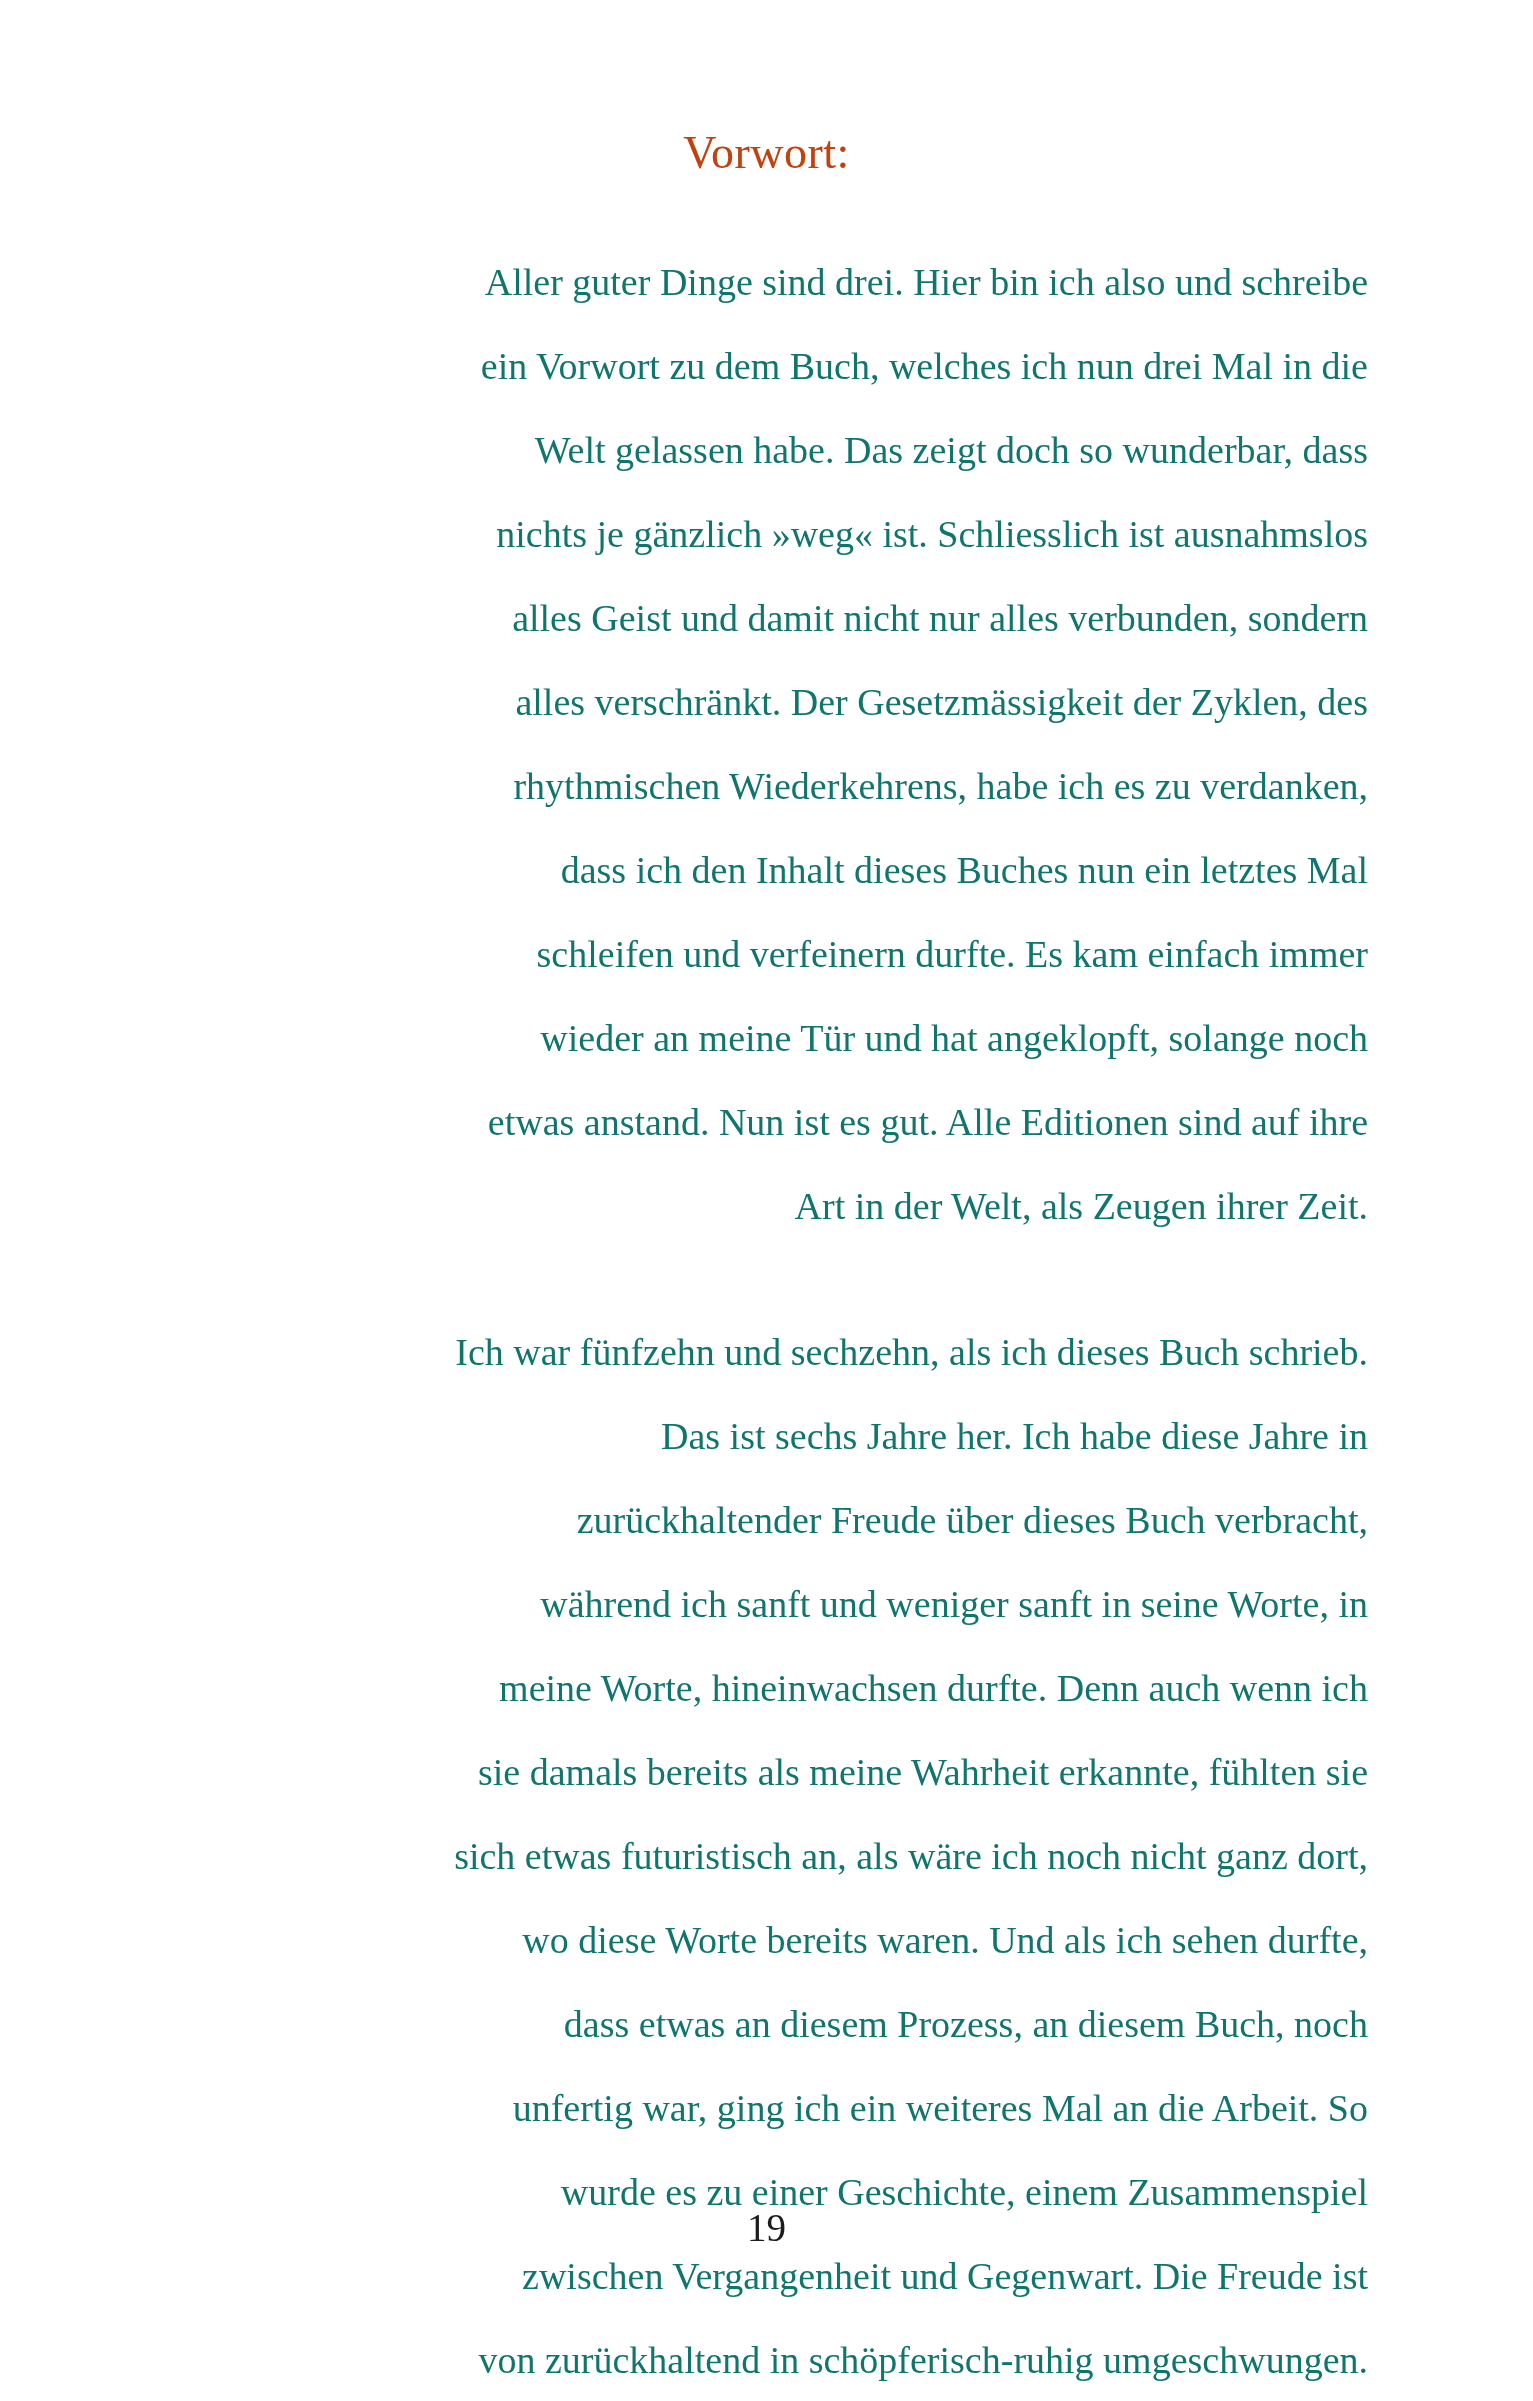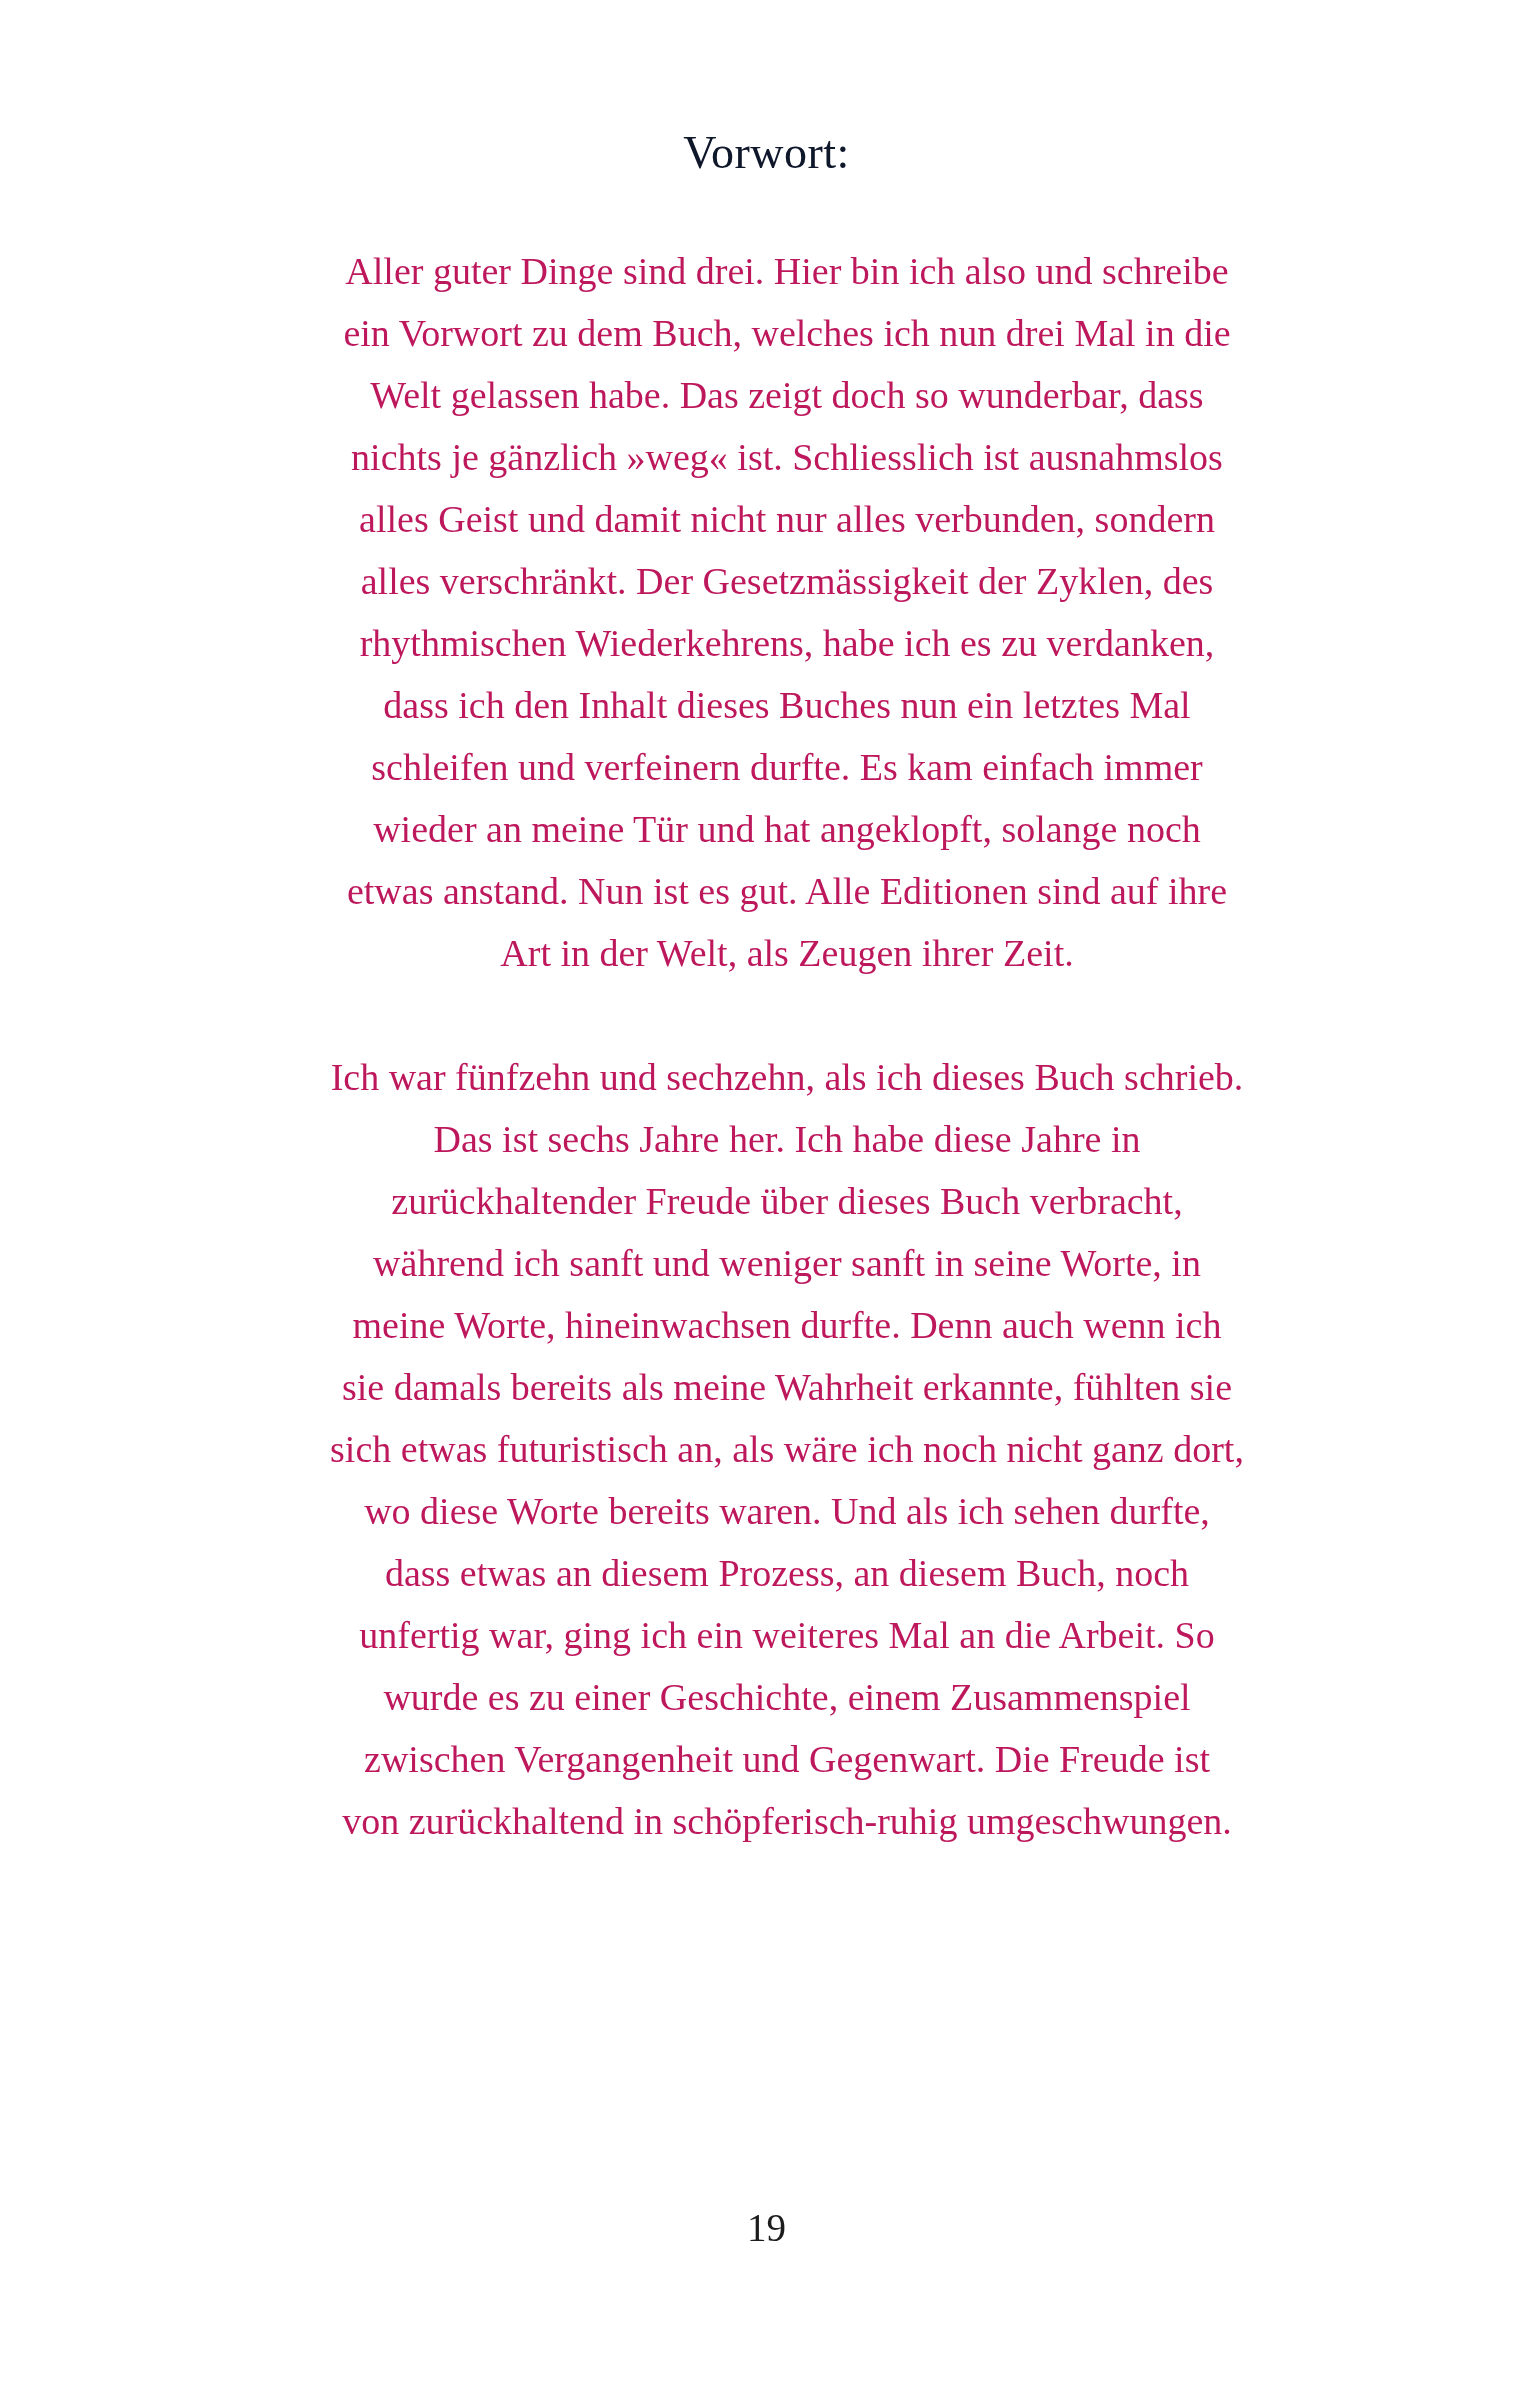--- a/index.html
+++ b/index.html
@@ -23,36 +23,36 @@
 
   .page-title {
     position: absolute;
     top: 126px;
     left: 0;
     width: 100%;
     text-align: center;
     font-size: 46px;
     font-weight: 400;
     letter-spacing: 0.5px;
-    color: #0f172a;
+    color: #c2410c;
   }
 
   .body-text {
     position: absolute;
     top: 240px;
     left: 206px;
     width: 1162px;
   }
 
   .paragraph {
     font-size: 38px;
-    line-height: 62px;
+    line-height: 84px;
     white-space: pre-line;
-    text-align: center;
-    color: #be185d;
+    text-align: right;
+    color: #0f766e;
     margin-bottom: 62px;
   }
 
   .paragraph:last-child {
     margin-bottom: 0;
   }
 
   .page-number {
     position: absolute;
     top: 2205px;

